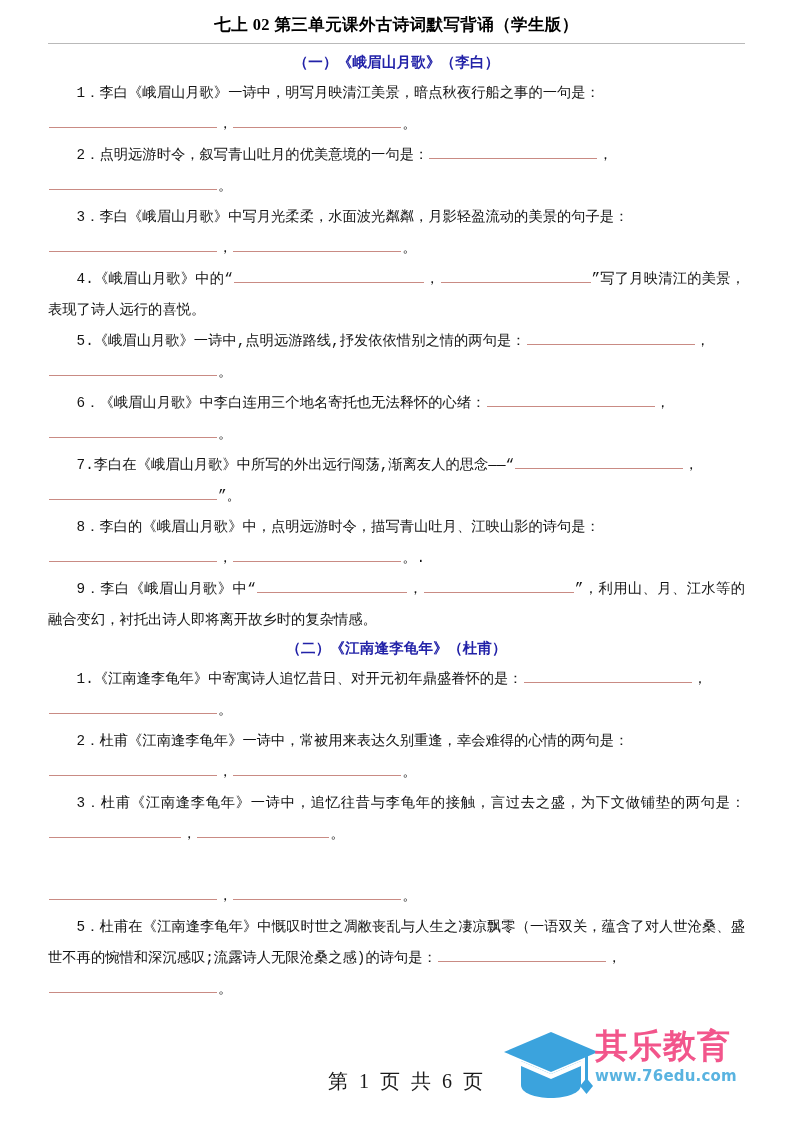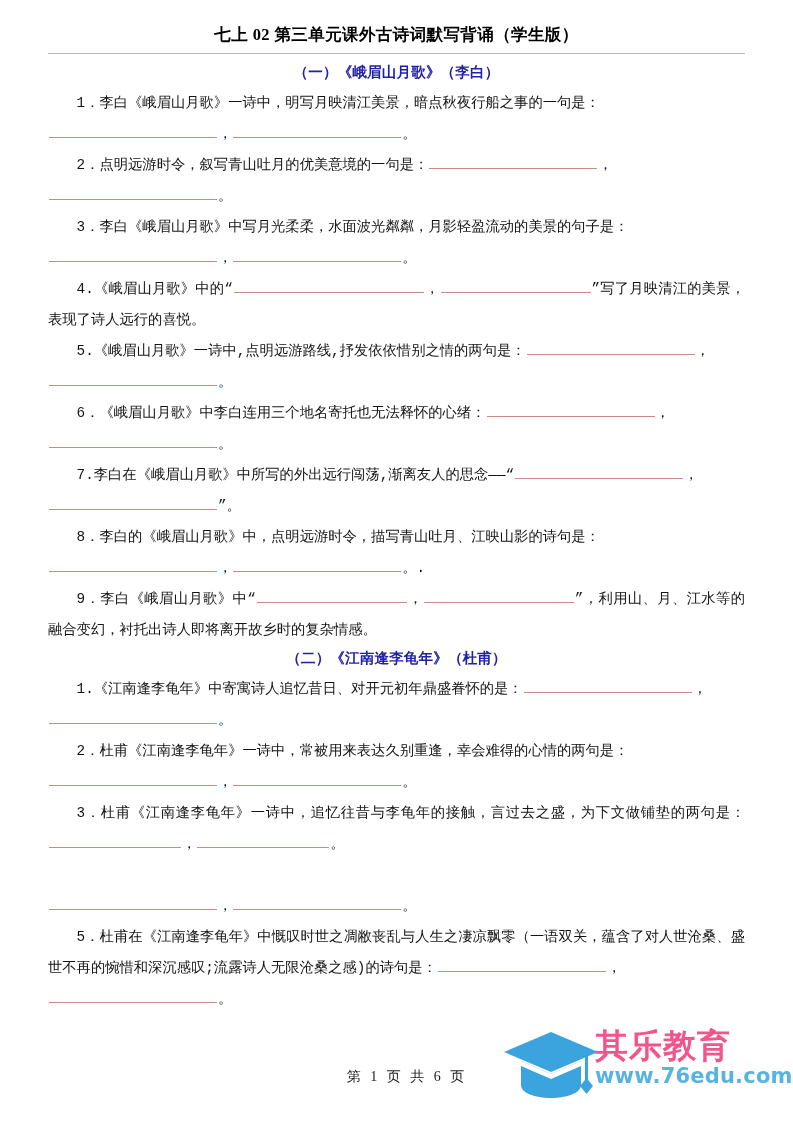--- a/index.html
+++ b/index.html
@@ -21,21 +21,21 @@
     height: 1122px;
     box-sizing: border-box;
     padding: 0 48px;
   }
   
   .doc-title {
     text-align: center;
     font-size: 16.5px;
     font-weight: bold;
     letter-spacing: 0.4px;
-    padding-top: 24px;
+    padding-top: 14px;
     padding-bottom: 7px;
     color: #000000;
     font-family: "Liberation Serif", "DejaVu Serif", serif;
   }
   .title-rule {
     border: 0;
     border-top: 1.4px solid #b9b9b9;
     margin: 0 0 9px 0;
   }
   
@@ -80,21 +80,21 @@
     right: 0;
     bottom: 22px;
     height: 40px;
   }
   .page-num {
     position: absolute;
     left: 0;
     right: 0;
     top: 8px;
     text-align: center;
-    font-size: 14px;
+    font-size: 20px;
     letter-spacing: 3px;
     color: #1a1a1a;
     padding-left: 21px;
   }
   
   .logo {
     position: absolute;
     right: 36px;
     bottom: -8px;
     width: 256px;
@@ -116,21 +116,21 @@
   .logo-name {
     font-size: 33px;
     font-weight: bold;
     color: #f2558b;
     letter-spacing: 1px;
     line-height: 40px;
     font-family: "DejaVu Sans", "Liberation Sans", sans-serif;
     white-space: nowrap;
   }
   .logo-url {
-    font-size: 21px;
+    font-size: 15px;
     font-weight: bold;
     color: #59b3e0;
     letter-spacing: 0.2px;
     line-height: 20px;
     font-family: "DejaVu Sans", "Liberation Sans", sans-serif;
     white-space: nowrap;
   }
 </style>
 </head>
 <body>

